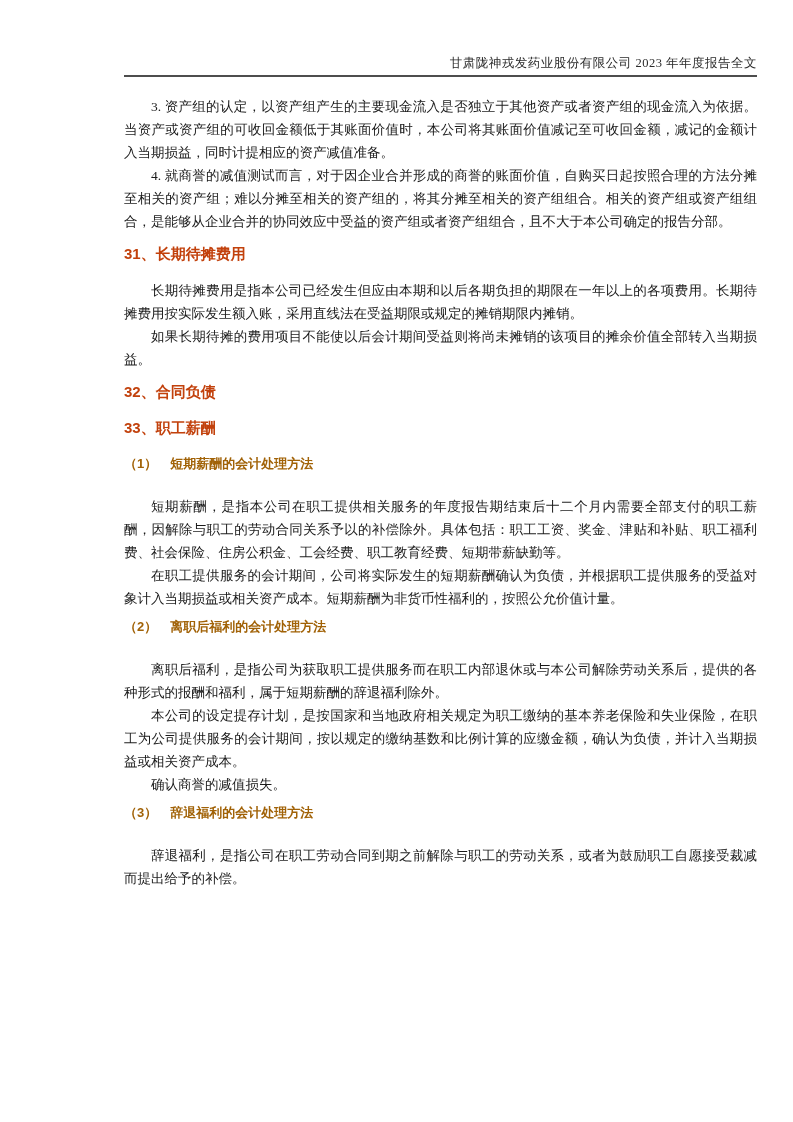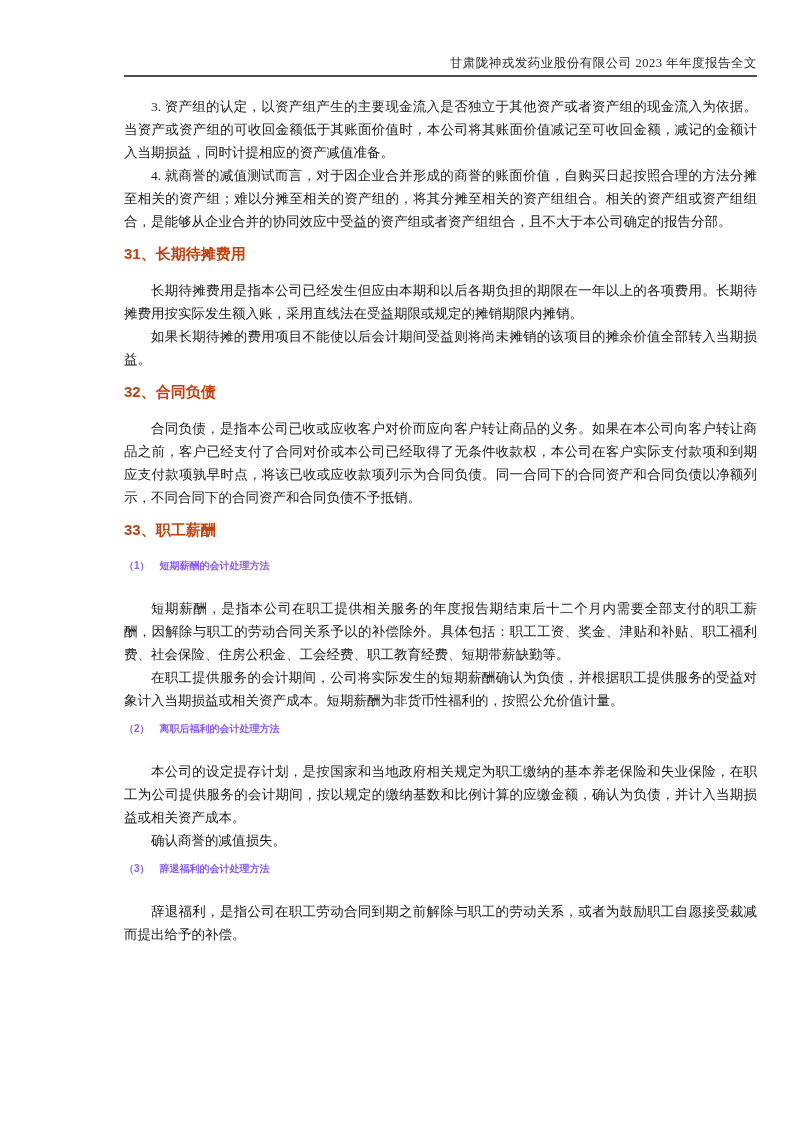--- a/index.html
+++ b/index.html
@@ -47,23 +47,23 @@
     font-family: "Liberation Sans", "DejaVu Sans", sans-serif;
     font-weight: bold;
     font-size: 15px;
     line-height: 22px;
     color: #c2410c;
   }
   .h3 {
     margin: 6px 0 20px 0;
     font-family: "Liberation Sans", "DejaVu Sans", sans-serif;
     font-weight: bold;
-    font-size: 10px;
+    font-size: 13px;
     line-height: 22px;
-    color: #8b5cf6;
+    color: #a16207;
   }
   .page-number {
     position: absolute;
     top: 1036px;
     right: 77px;
     font-size: 11px;
     line-height: 16px;
     color: #2b2b2b;
   }
 </style>
@@ -80,29 +80,29 @@
   <div class="content">
 
     <p class="para">3. 资产组的认定，以资产组产生的主要现金流入是否独立于其他资产或者资产组的现金流入为依据。当资产或资产组的可收回金额低于其账面价值时，本公司将其账面价值减记至可收回金额，减记的金额计入当期损益，同时计提相应的资产减值准备。</p>
     <p class="para">4. 就商誉的减值测试而言，对于因企业合并形成的商誉的账面价值，自购买日起按照合理的方法分摊至相关的资产组；难以分摊至相关的资产组的，将其分摊至相关的资产组组合。相关的资产组或资产组组合，是能够从企业合并的协同效应中受益的资产组或者资产组组合，且不大于本公司确定的报告分部。</p>
 
     <div class="h2">31、长期待摊费用</div>
     <p class="para">长期待摊费用是指本公司已经发生但应由本期和以后各期负担的期限在一年以上的各项费用。长期待摊费用按实际发生额入账，采用直线法在受益期限或规定的摊销期限内摊销。</p>
     <p class="para">如果长期待摊的费用项目不能使以后会计期间受益则将尚未摊销的该项目的摊余价值全部转入当期损益。</p>
 
     <div class="h2">32、合同负债</div>
-    <p class="para">合同负债，是指本公司已收或应收客户对价而应向客户转让商品的义务。如果在本公司向客户转让商品之前，客户已经支付了合同对价或本公司已经取得了无条件收款权，本公司在客户实际支付款项和到期应支付款项孰早时点，将该已收或应收款项列示为合同负债。同一合同下的合同资产和合同负债以净额列示，不同合同下的合同资产和合同负债不予抵销。</p>
 
     <div class="h2">33、职工薪酬</div>
 
     <div class="h3">（1）　短期薪酬的会计处理方法</div>
     <p class="para">短期薪酬，是指本公司在职工提供相关服务的年度报告期结束后十二个月内需要全部支付的职工薪酬，因解除与职工的劳动合同关系予以的补偿除外。具体包括：职工工资、奖金、津贴和补贴、职工福利费、社会保险、住房公积金、工会经费、职工教育经费、短期带薪缺勤等。</p>
     <p class="para">在职工提供服务的会计期间，公司将实际发生的短期薪酬确认为负债，并根据职工提供服务的受益对象计入当期损益或相关资产成本。短期薪酬为非货币性福利的，按照公允价值计量。</p>
 
     <div class="h3">（2）　离职后福利的会计处理方法</div>
+    <p class="para">离职后福利，是指公司为获取职工提供服务而在职工内部退休或与本公司解除劳动关系后，提供的各种形式的报酬和福利，属于短期薪酬的辞退福利除外。</p>
     <p class="para">本公司的设定提存计划，是按国家和当地政府相关规定为职工缴纳的基本养老保险和失业保险，在职工为公司提供服务的会计期间，按以规定的缴纳基数和比例计算的应缴金额，确认为负债，并计入当期损益或相关资产成本。</p>
     <p class="para">确认商誉的减值损失。</p>
 
     <div class="h3">（3）　辞退福利的会计处理方法</div>
     <p class="para">辞退福利，是指公司在职工劳动合同到期之前解除与职工的劳动关系，或者为鼓励职工自愿接受裁减而提出给予的补偿。</p>
 
   </div>
 
   <div class="page-number">122</div>
 

